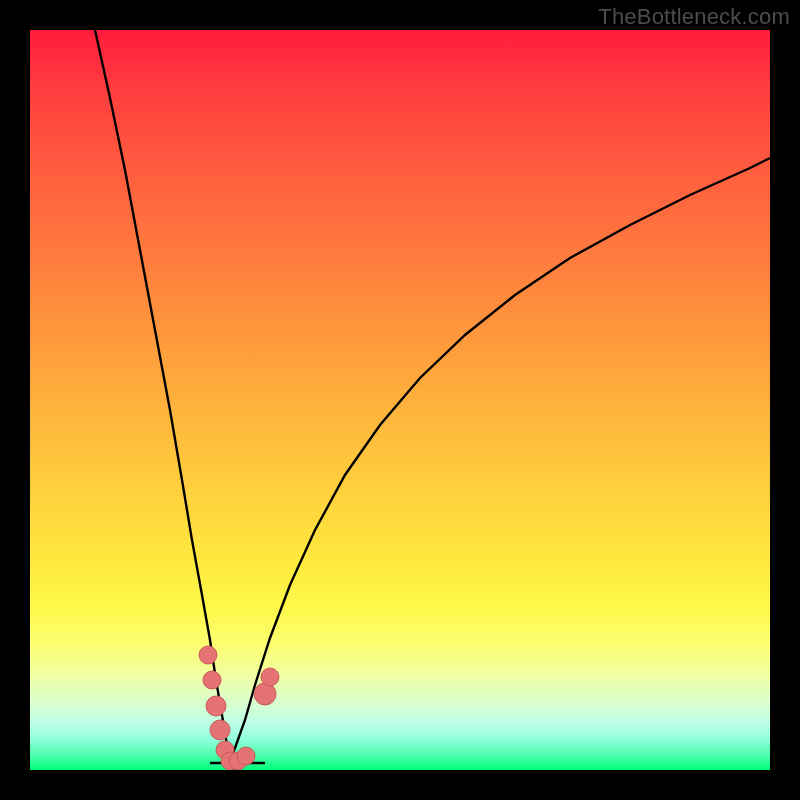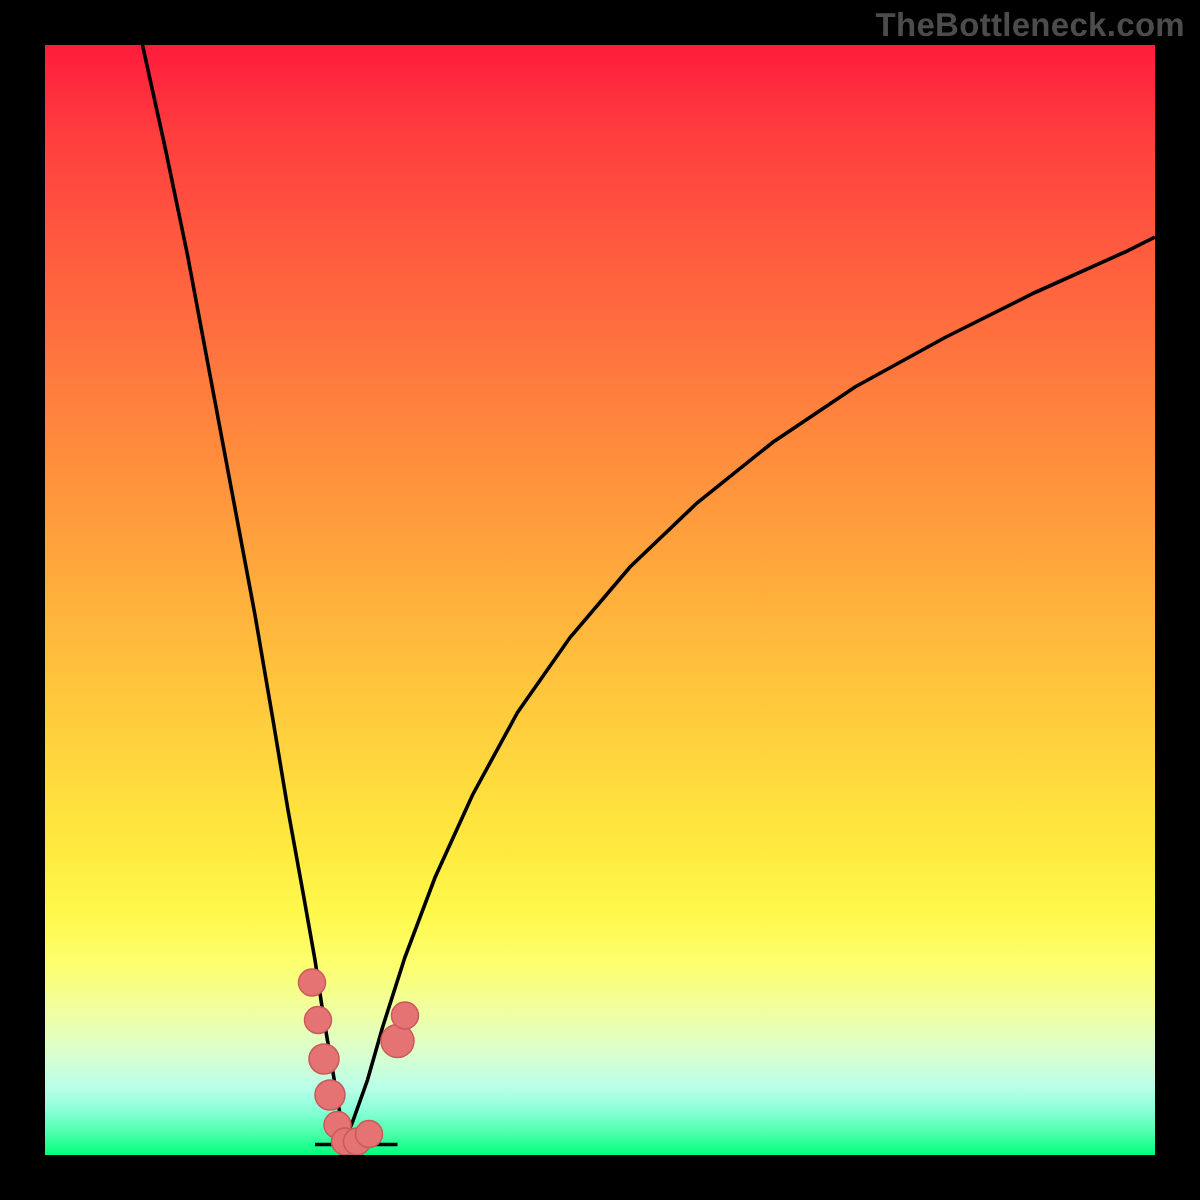--- a/index.html
+++ b/index.html
@@ -53,21 +53,21 @@
     inset: 0;
     width: 740px;
     height: 740px;
   }
   .watermark {
     position: absolute;
     top: 4px;
     right: 10px;
     color: #4c4c4c;
     font-size: 22px;
-    font-weight: 700;
+    font-weight: 400;
     letter-spacing: 0.2px;
     user-select: none;
   }
 </style>
 </head>
 <body>
 
 <div class="frame">
   <div class="plot">
     <div class="gradient"></div>

